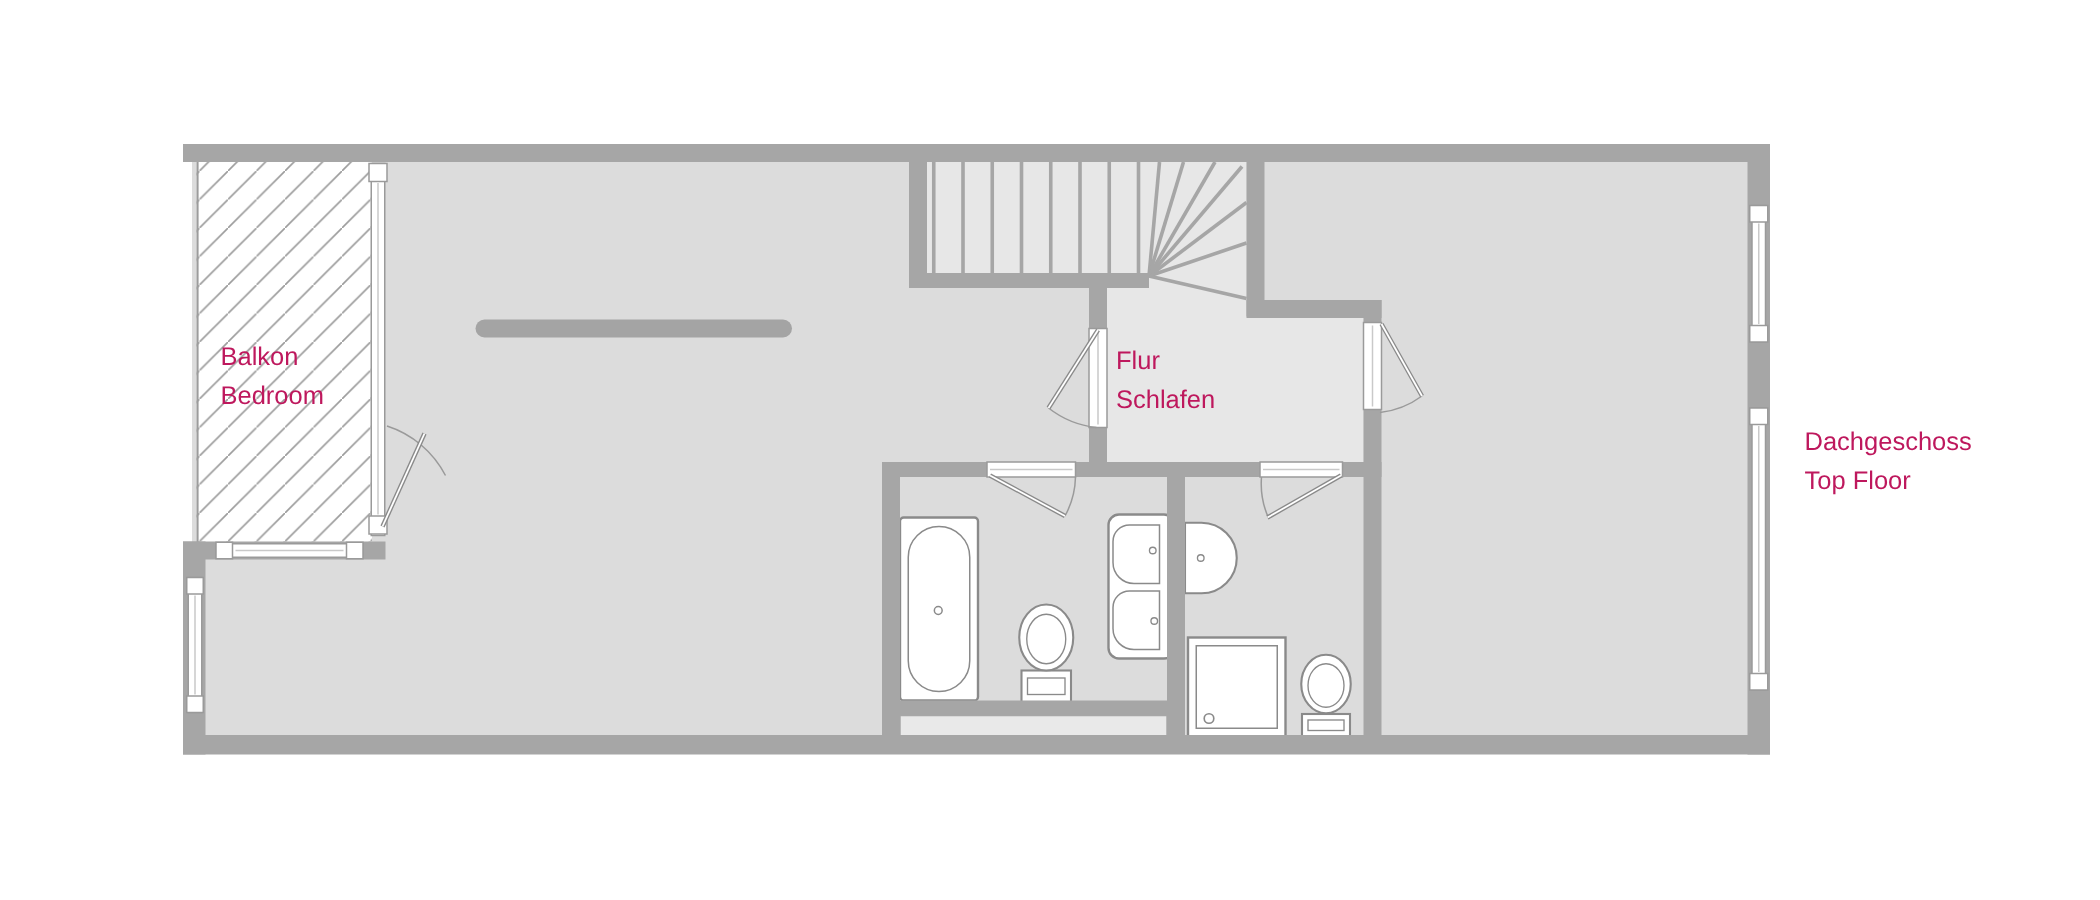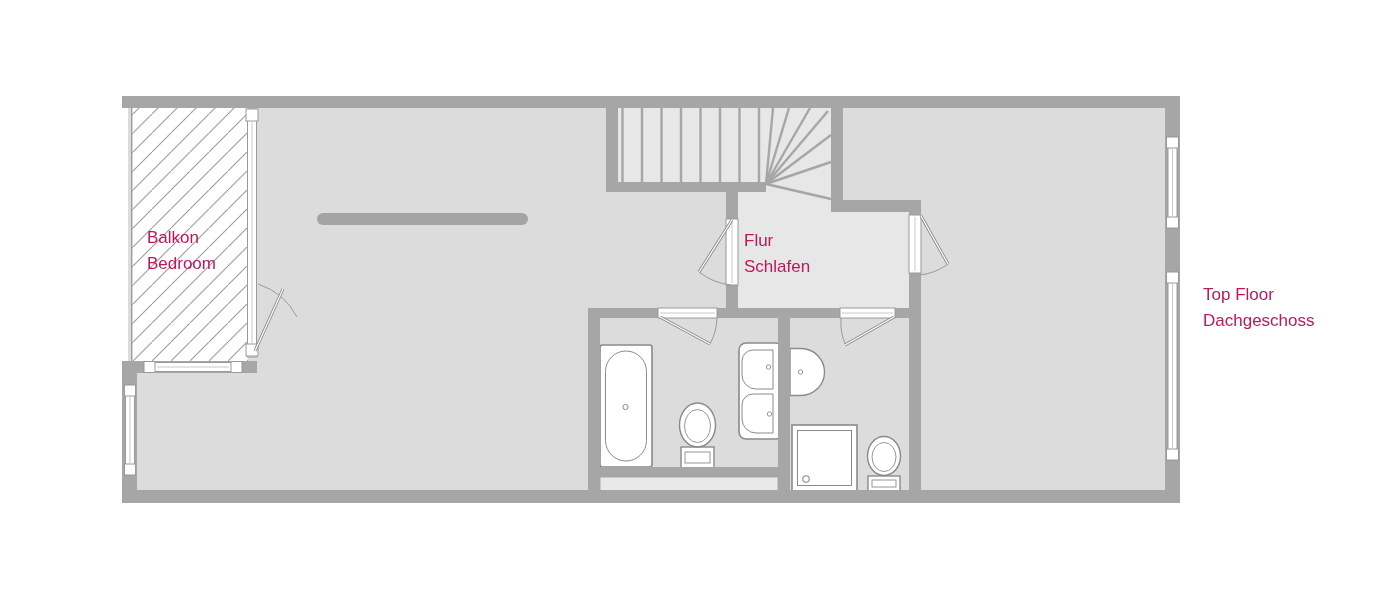--- a/index.html
+++ b/index.html
@@ -210,17 +210,17 @@
 </div>
 
 
 <div class="room-label" style="left:744px;top:228px">
   <span>Flur</span>
   <span>Schlafen</span>
 </div>
 
 
 <div class="room-label" style="left:1203px;top:282px">
+  <span>Dachgeschoss</span>
   <span>Top Floor</span>
-  <span>Dachgeschoss</span>
 </div>
 
 </div>
 
 </body></html>

